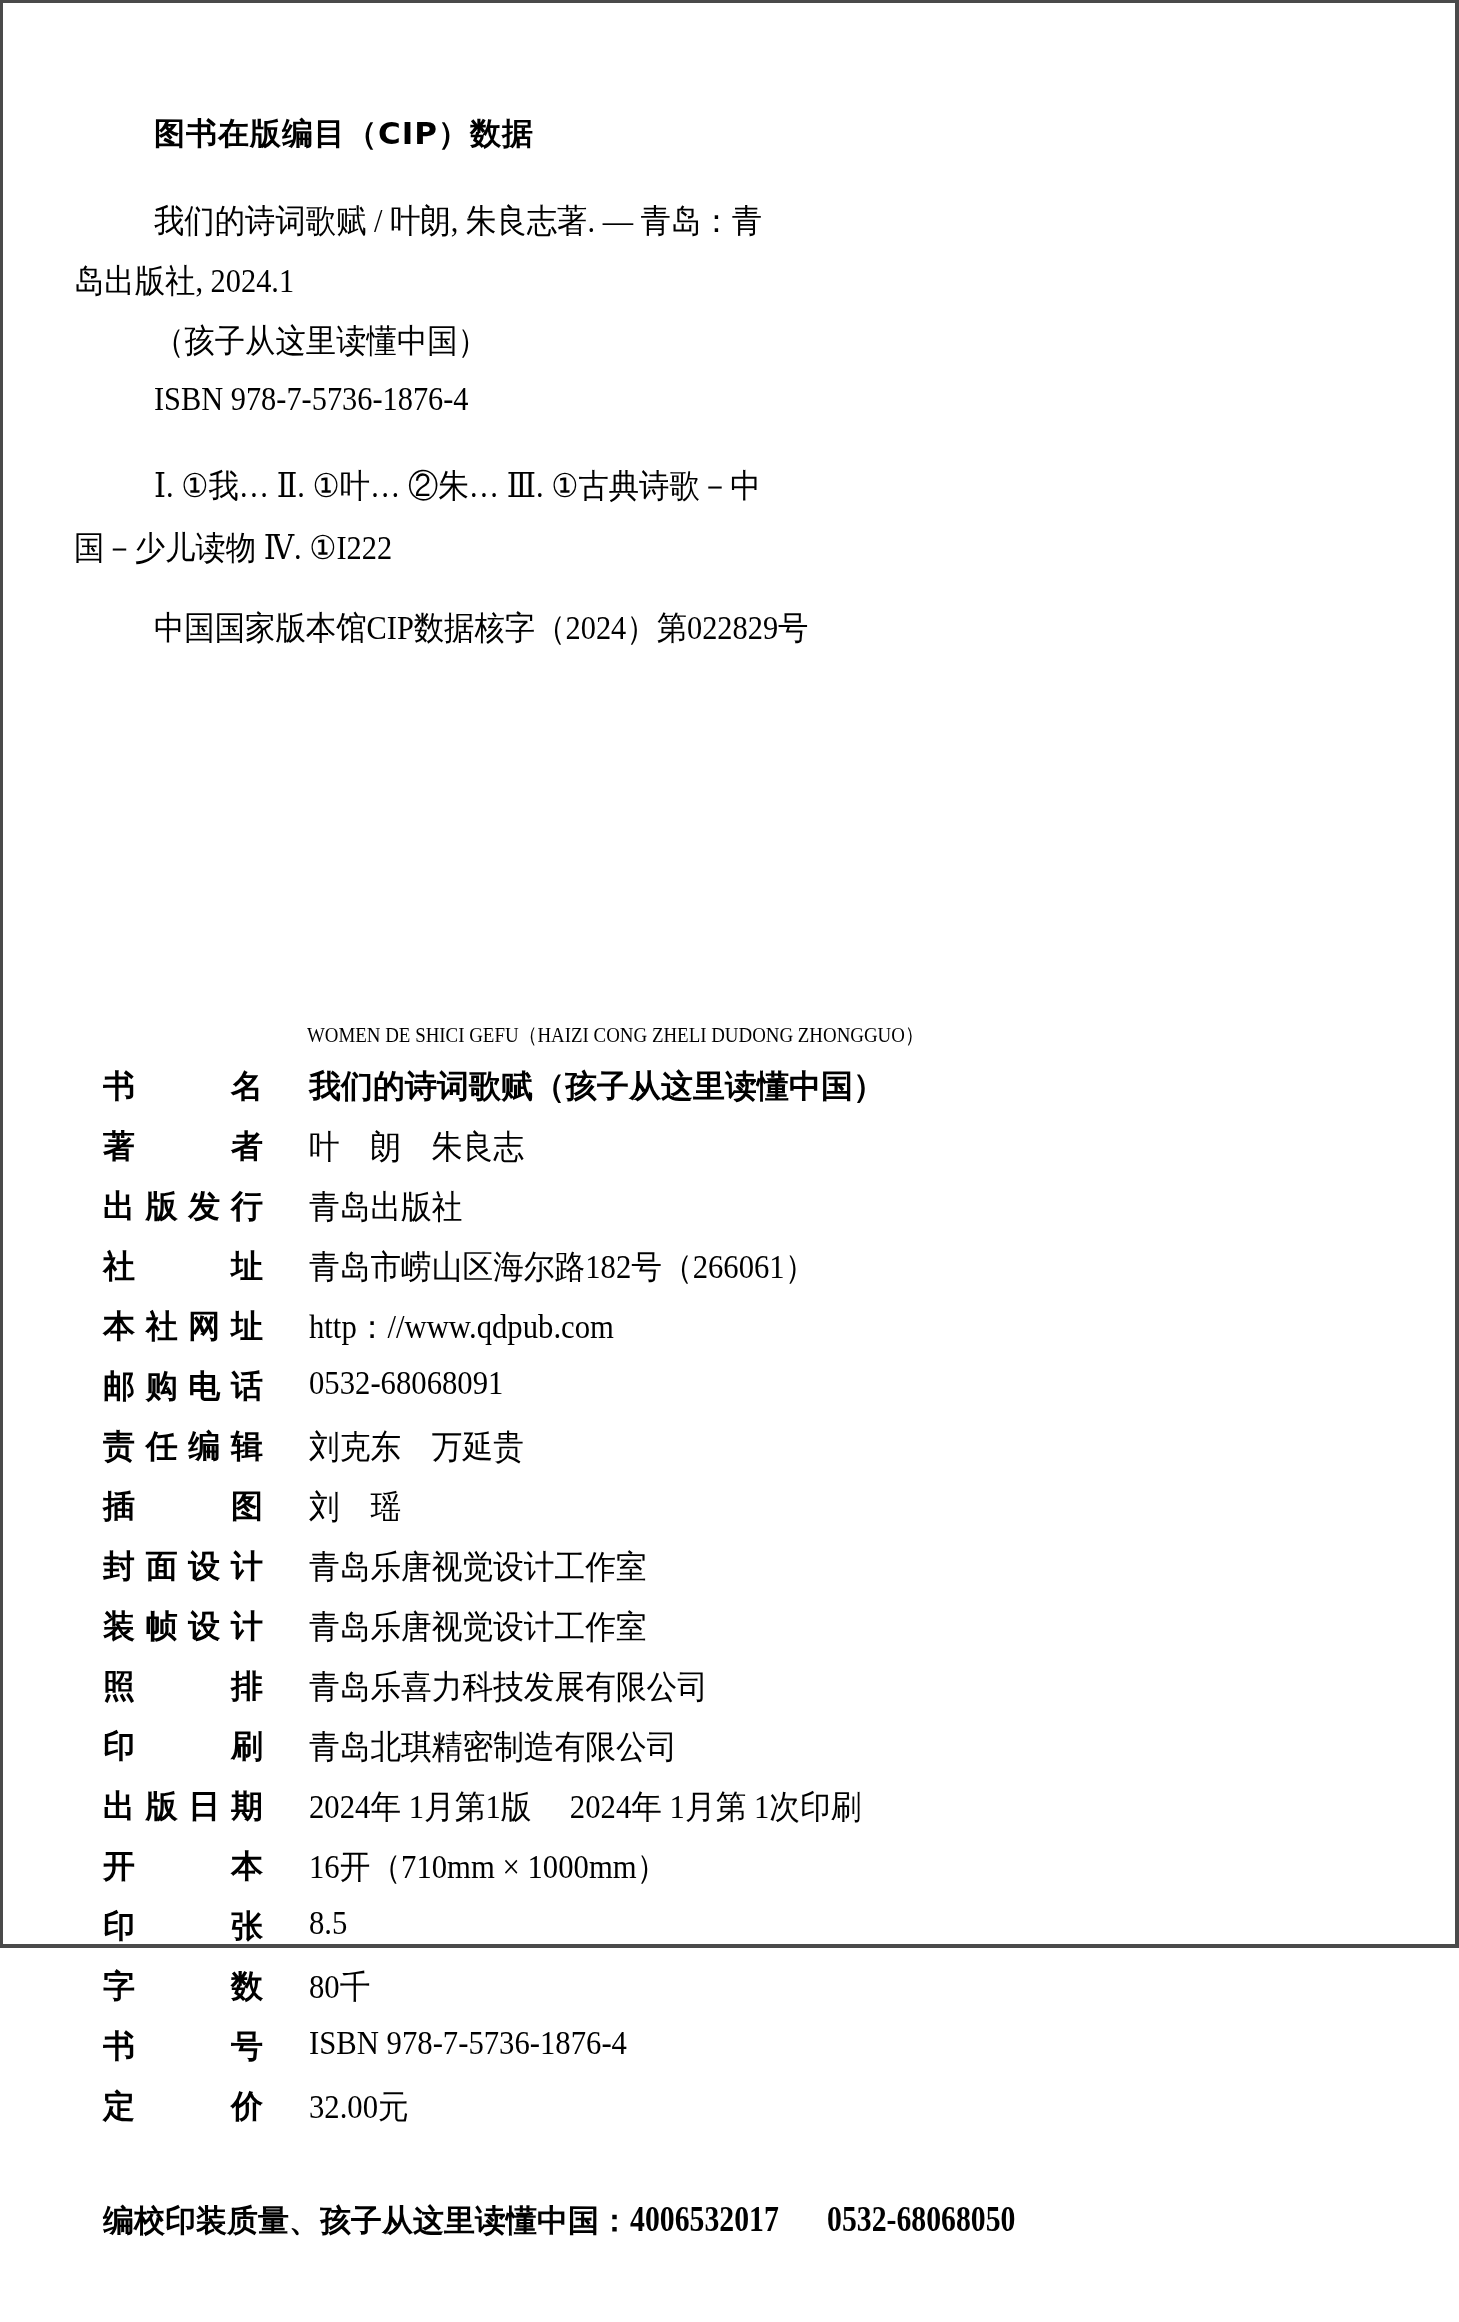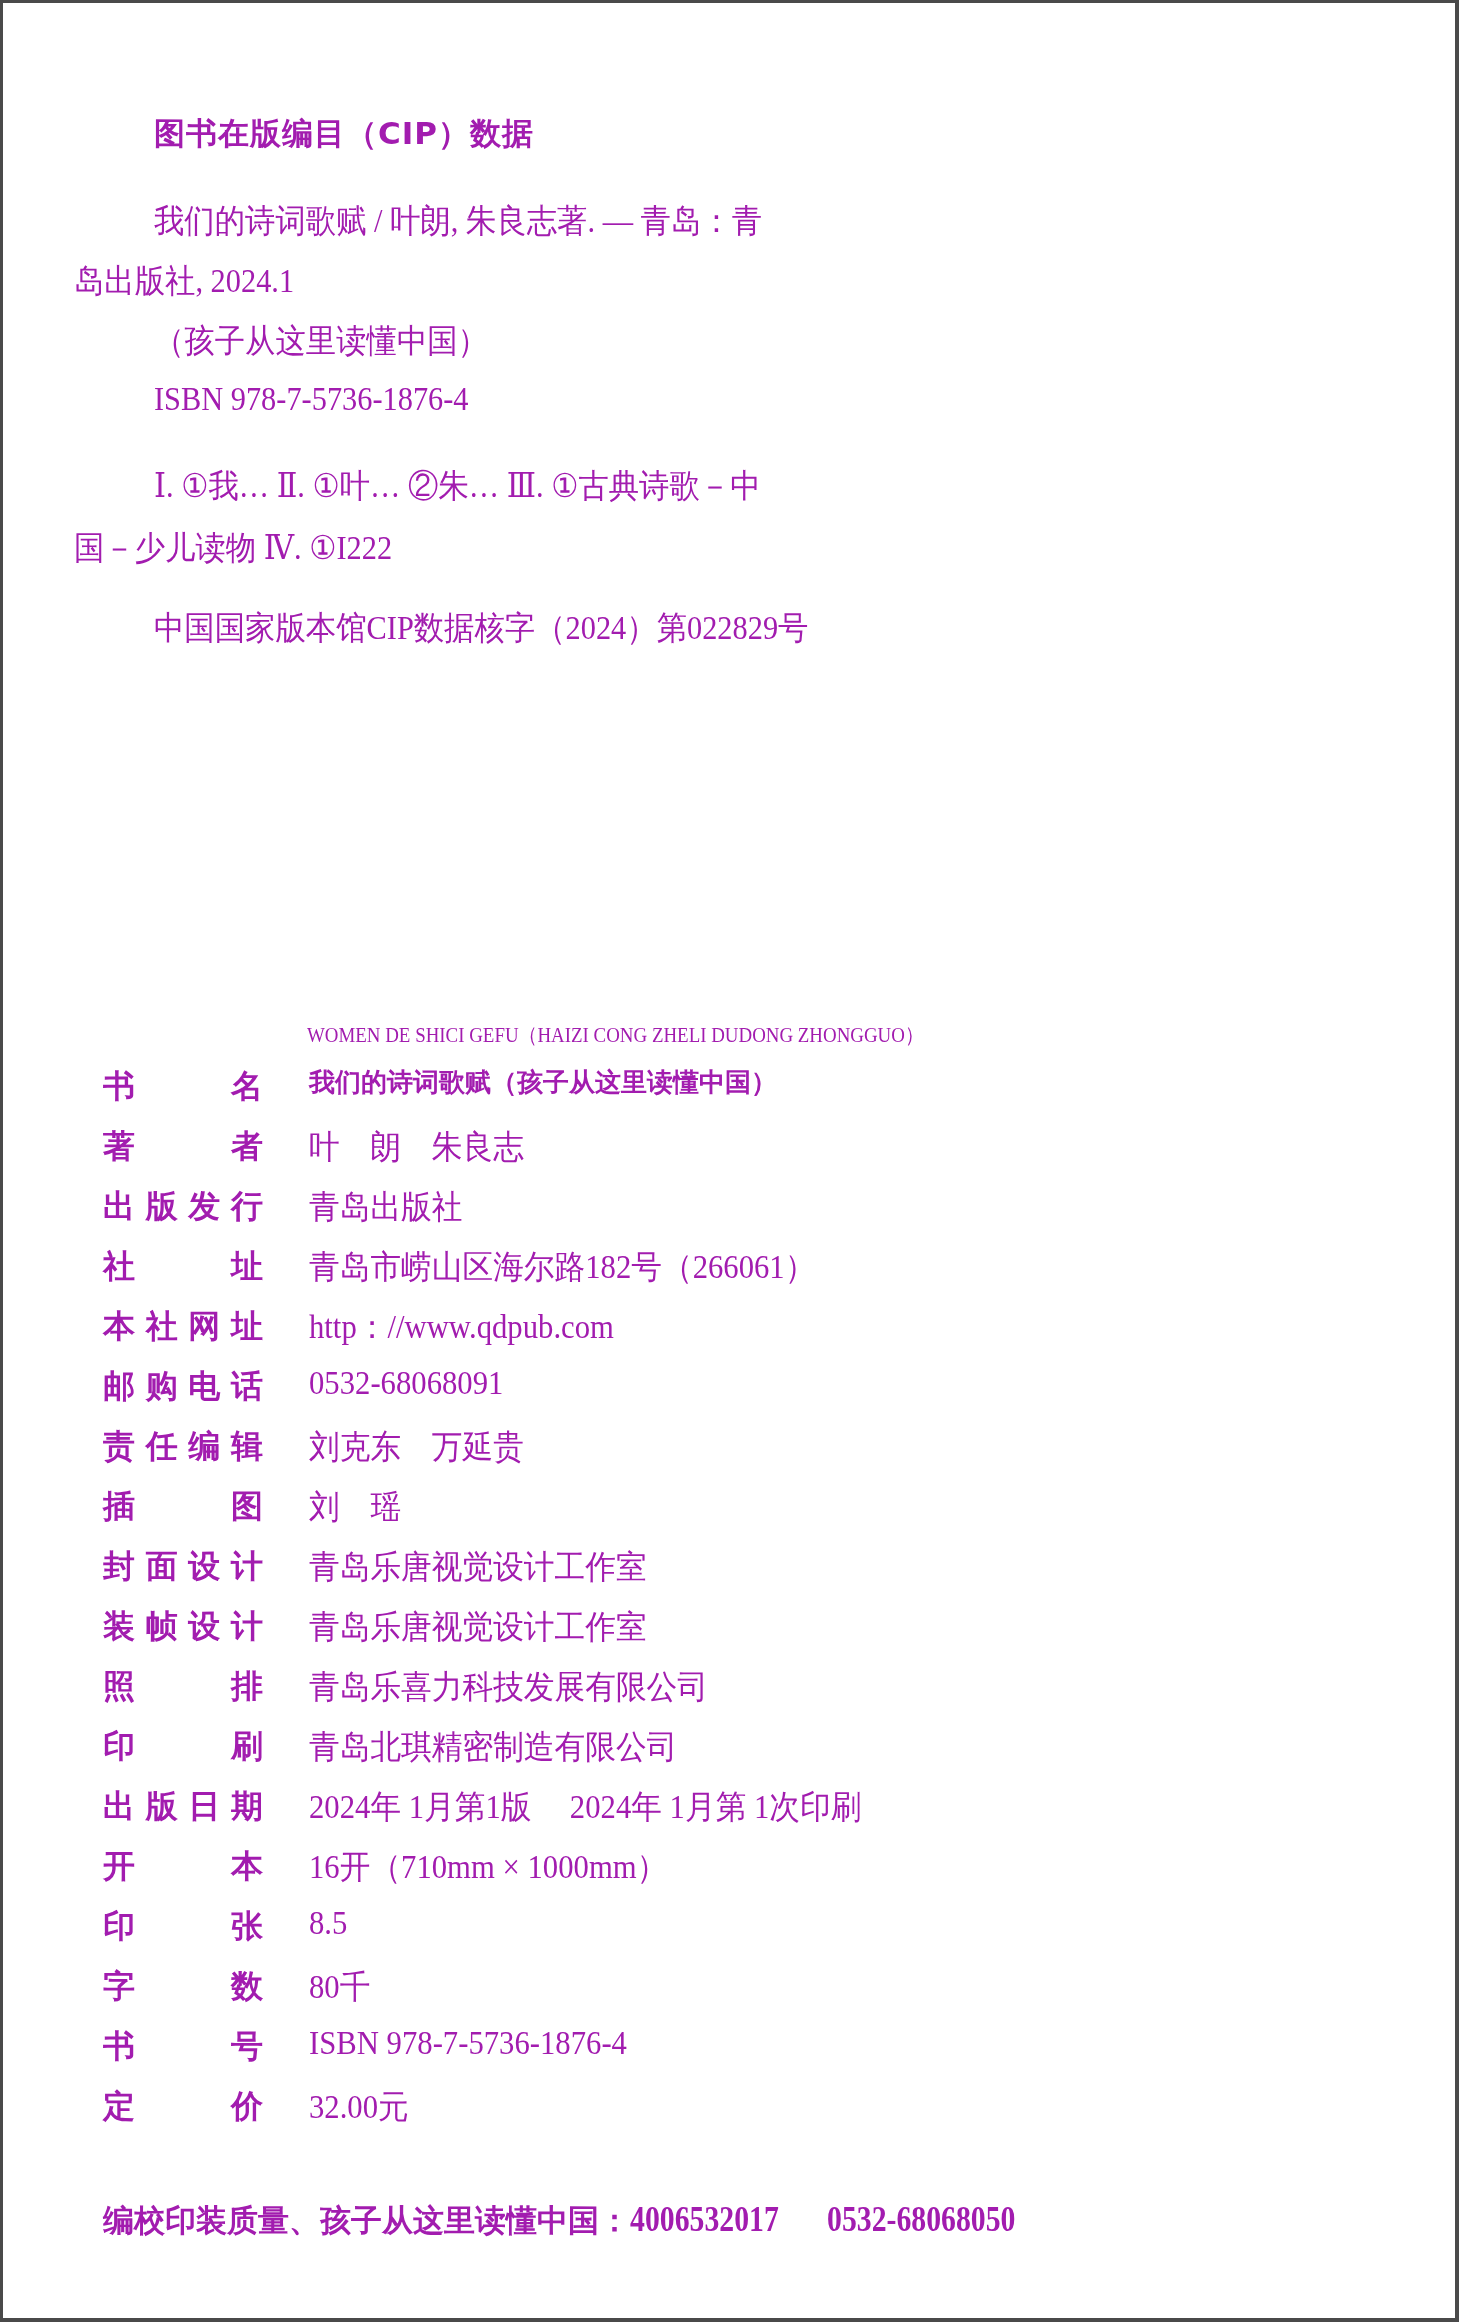--- a/index.html
+++ b/index.html
@@ -1,25 +1,25 @@
 <!DOCTYPE html>
 <html><head>
 <meta charset="utf-8">
 <style>
   html, body { margin: 0; padding: 0; background: #ffffff; }
   body { width: 1459px; height: 2322px; position: relative; overflow: hidden; }
   .page {
-    position: absolute; left: 0; top: 0; width: 1459px; height: 2322px;
+    position: absolute; left: 0; top: 0; width: 1459px; height: 1948px;
     box-sizing: border-box;
     border-top: 3px solid #4a4a4a;
     border-left: 3px solid #4a4a4a;
     border-right: 4px solid #4a4a4a;
     border-bottom: 4px solid #4a4a4a;
     background: #ffffff;
-    color: #a21caf;
+    color: #000000;
   }
   .serif { font-family: "Liberation Serif", "DejaVu Serif", serif; }
   .sans { font-family: "DejaVu Sans", "Liberation Sans", sans-serif; }
   .abs { position: absolute; white-space: nowrap; }
 
   .cip-title { left: 151px; top: 110px; font-size: 31px; font-weight: bold; letter-spacing: 1px; }
   .cip-line { font-size: 33px; transform: scaleX(0.92); transform-origin: left top; }
 
   .pinyin { left: 304px; top: 1018px; font-size: 21px; transform: scaleX(0.9); transform-origin: left top; }
 
@@ -28,21 +28,21 @@
     position: absolute; left: 0; top: 0; width: 160px;
     font-size: 32px; font-weight: bold;
     display: flex; justify-content: space-between;
   }
   .info-label span { display: inline-block; }
   .info-value {
     position: absolute; left: 206px; top: 0;
     font-size: 33px; white-space: nowrap;
     transform: scaleX(0.93); transform-origin: left top;
   }
-  .info-value.bold { font-weight: bold; font-family: "DejaVu Sans", sans-serif; font-size: 26px; transform: none; }
+  .info-value.bold { font-weight: bold; font-family: "DejaVu Sans", sans-serif; font-size: 32px; transform: none; }
 
   .footer { left: 100px; top: 2197px; font-size: 31px; font-weight: bold; }
   .footer .num { font-family: "Liberation Serif", serif; font-weight: bold; font-size: 35px; transform: scaleX(0.85); display: inline-block; transform-origin: left center; }
 </style>
 </head>
 <body>
 
 <div class="page">
 
   <div class="abs sans cip-title">图书在版编目（CIP）数据</div>

